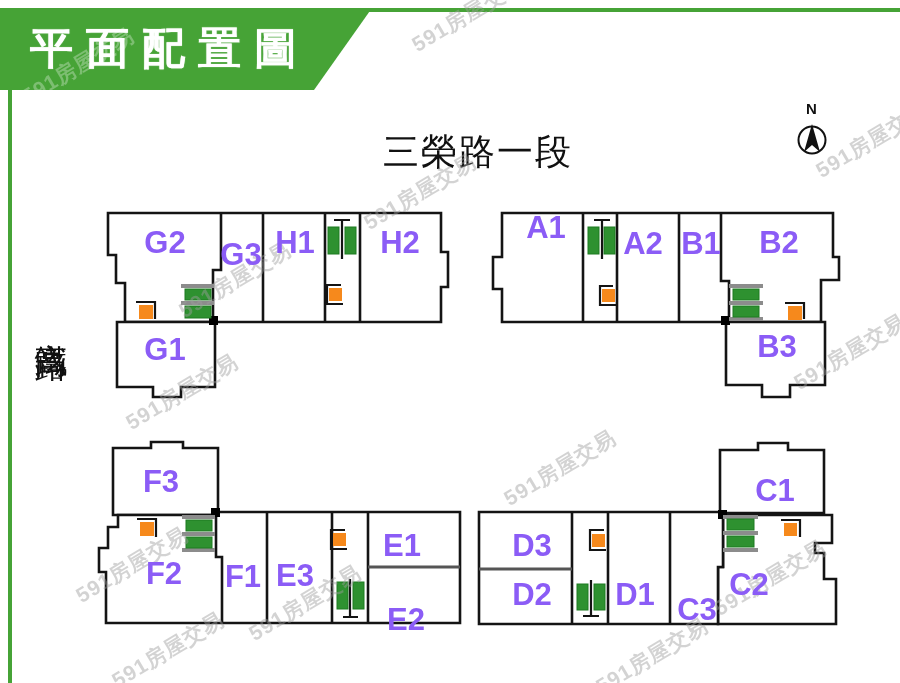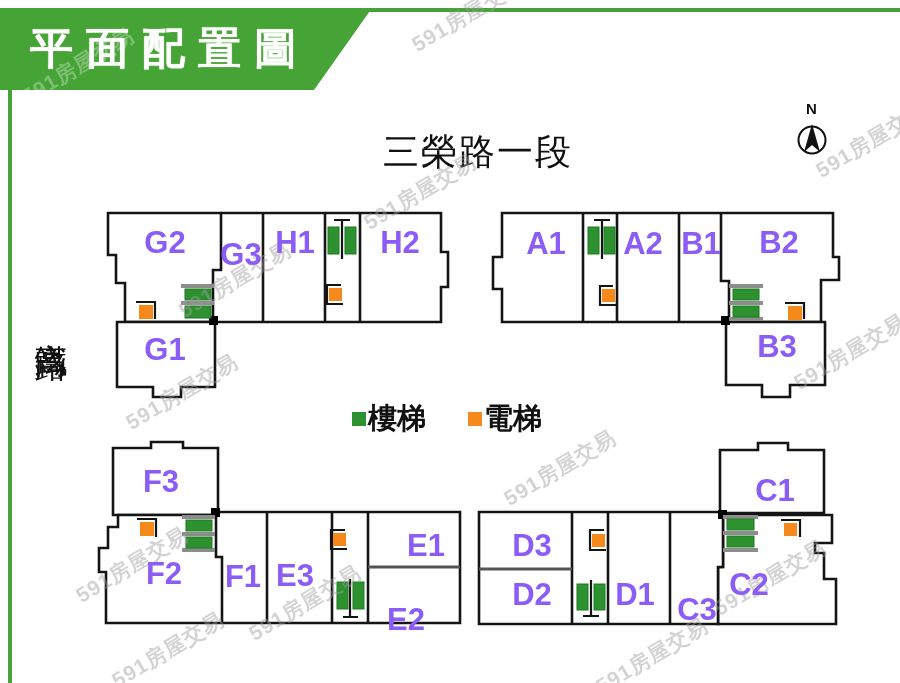--- a/index.html
+++ b/index.html
@@ -195,45 +195,38 @@
       <path d="M781,520 H800 V537" fill="none" stroke="#141414" stroke-width="2.2"></path>
       <rect x="784" y="523" width="13" height="13" fill="#f6891c"></rect>
     </g>
   </svg>
 
   <div class="unit" style="left:165px;top:243px">G2</div>
   <div class="unit" style="left:241px;top:255px">G3</div>
   <div class="unit" style="left:295px;top:243px">H1</div>
   <div class="unit" style="left:400px;top:243px">H2</div>
   <div class="unit" style="left:165px;top:350px">G1</div>
-  <div class="unit" style="left:546px;top:244px">A1</div>
+  <div class="unit" style="left:546px;top:228px">A1</div>
   <div class="unit" style="left:643px;top:244px">A2</div>
   <div class="unit" style="left:701px;top:244px">B1</div>
   <div class="unit" style="left:779px;top:243px">B2</div>
   <div class="unit" style="left:777px;top:347px">B3</div>
   <div class="unit" style="left:161px;top:482px">F3</div>
   <div class="unit" style="left:164px;top:574px">F2</div>
   <div class="unit" style="left:243px;top:577px">F1</div>
   <div class="unit" style="left:295px;top:576px">E3</div>
-  <div class="unit" style="left:426px;top:546px">E1</div>
+  <div class="unit" style="left:402px;top:546px">E1</div>
   <div class="unit" style="left:406px;top:620px">E2</div>
   <div class="unit" style="left:532px;top:546px">D3</div>
   <div class="unit" style="left:532px;top:595px">D2</div>
   <div class="unit" style="left:635px;top:595px">D1</div>
   <div class="unit" style="left:697px;top:610px">C3</div>
   <div class="unit" style="left:775px;top:491px">C1</div>
   <div class="unit" style="left:749px;top:585px">C2</div>
 
-  <div class="legend">
-    <span class="sq sq-green"></span>
-    <span class="lbl">樓梯</span>
-    <span class="gap"></span>
-    <span class="sq sq-orange"></span>
-    <span class="lbl">電梯</span>
-  </div>
 
   <div class="wm wm-light" style="left:78px;top:66px">591房屋交易</div>
   <div class="wm" style="left:468px;top:14px">591房屋交易</div>
   <div class="wm" style="left:872px;top:140px">591房屋交易</div>
   <div class="wm" style="left:420px;top:192px">591房屋交易</div>
   <div class="wm" style="left:235px;top:280px">591房屋交易</div>
   <div class="wm" style="left:182px;top:392px">591房屋交易</div>
   <div class="wm" style="left:850px;top:352px">591房屋交易</div>
   <div class="wm" style="left:132px;top:565px">591房屋交易</div>
   <div class="wm" style="left:560px;top:468px">591房屋交易</div>

